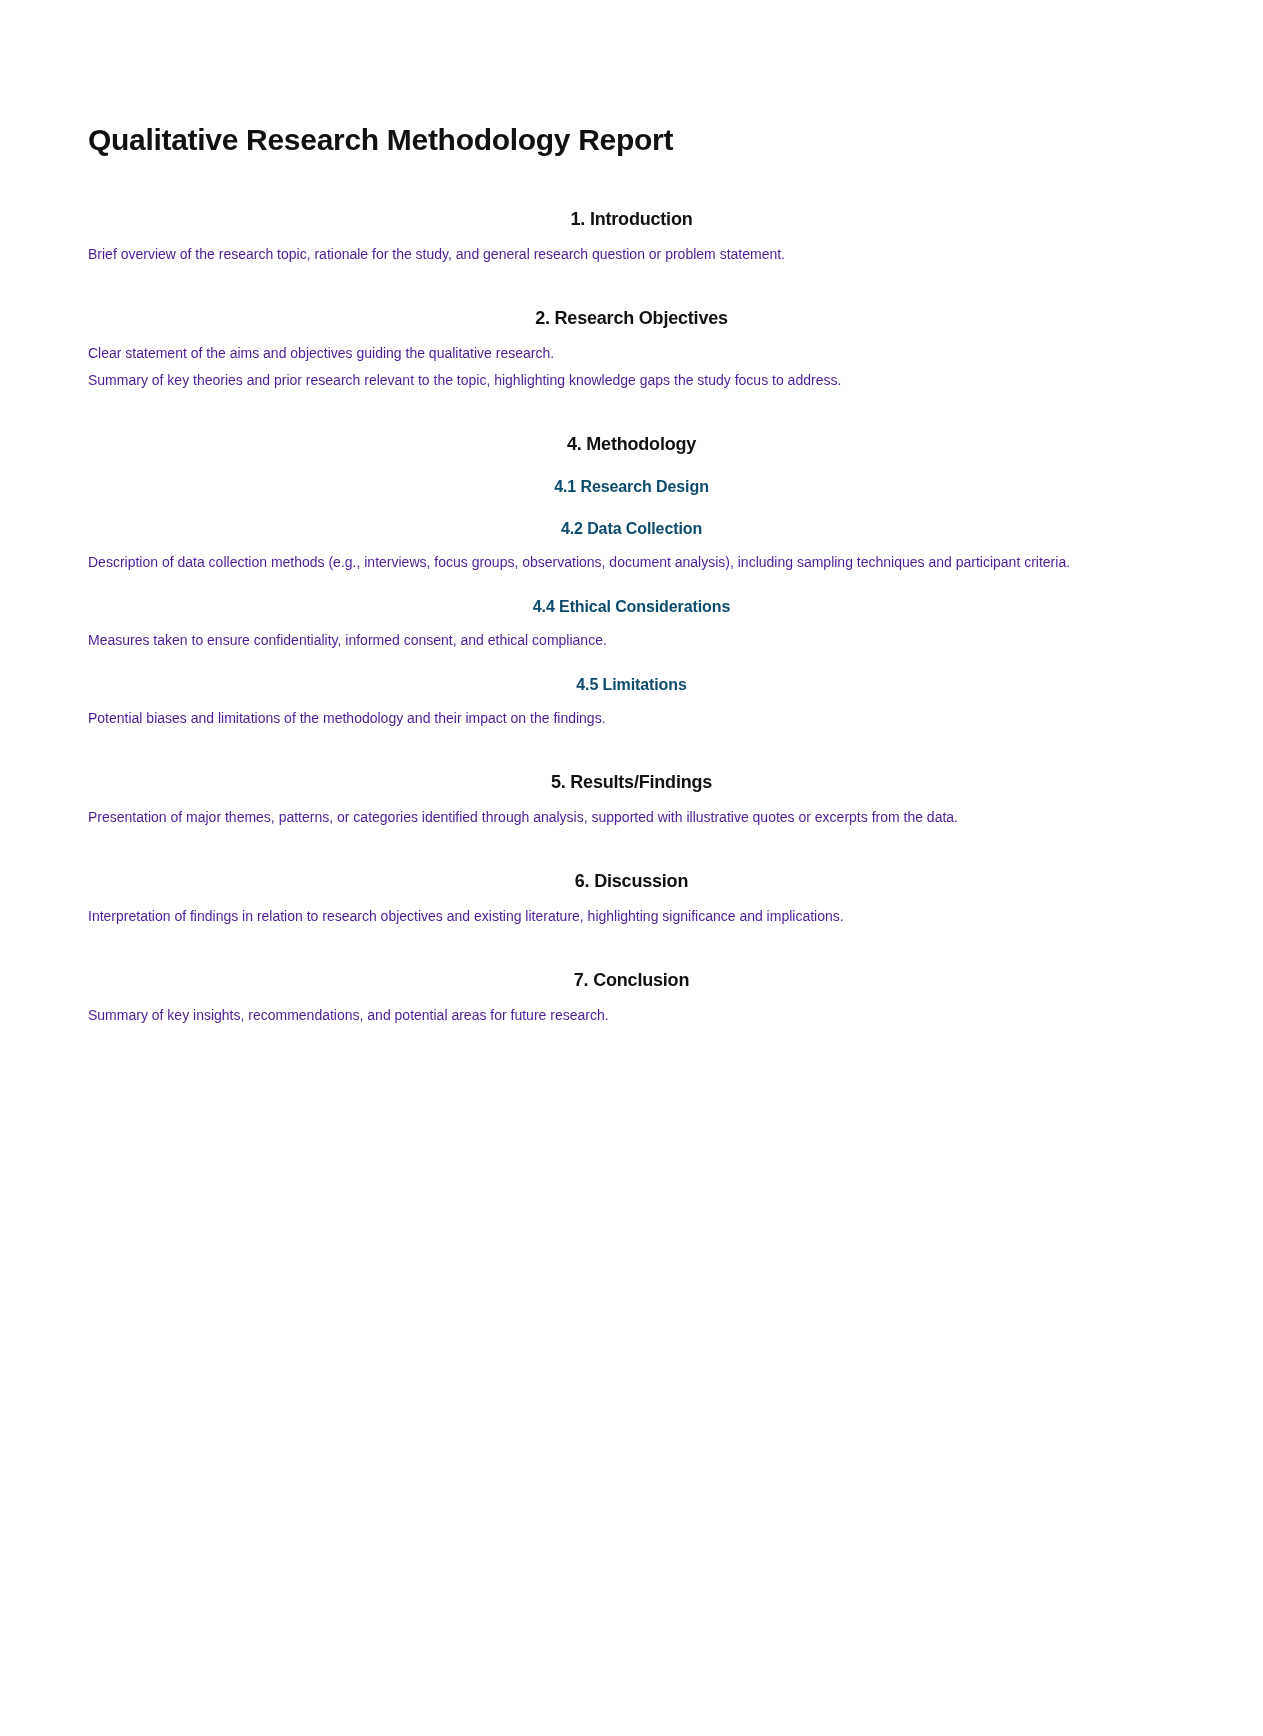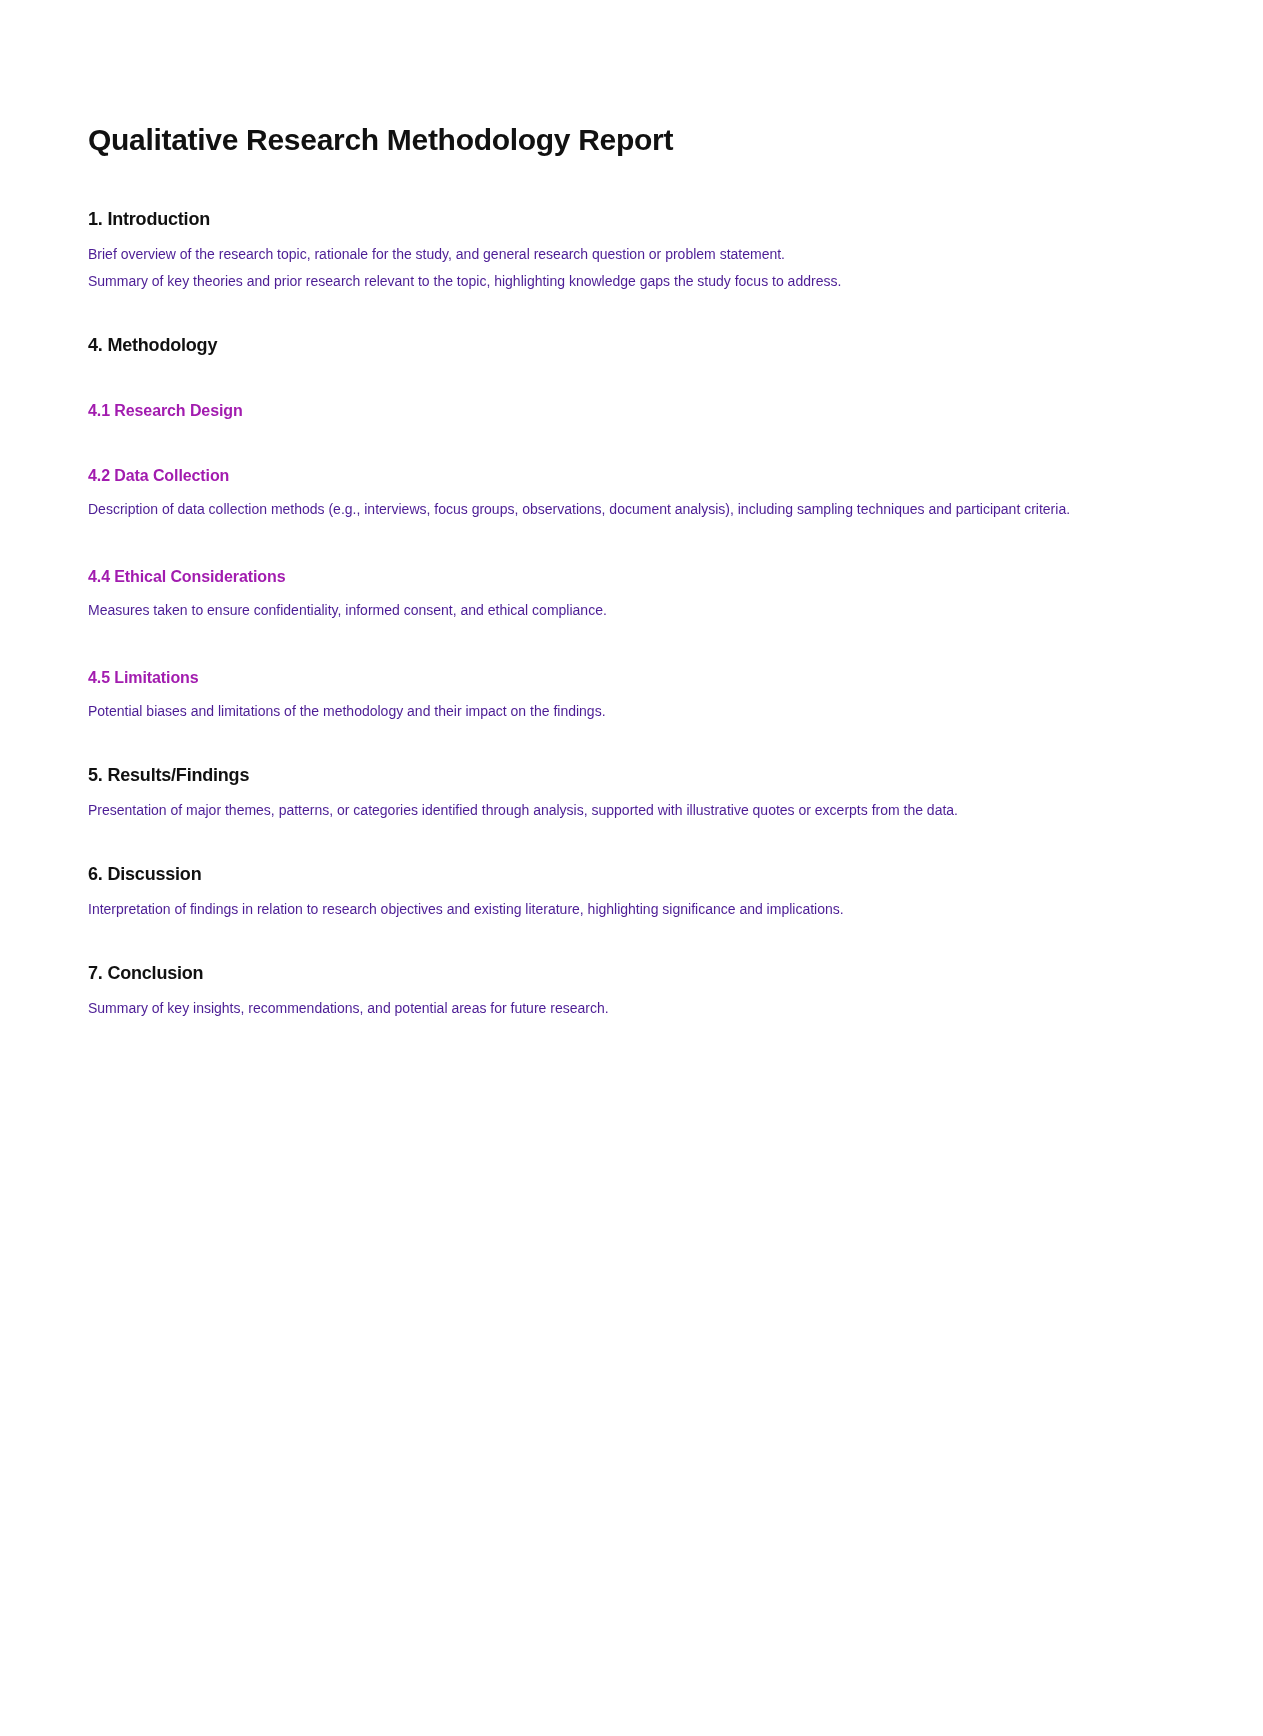--- a/index.html
+++ b/index.html
@@ -26,28 +26,30 @@
     letter-spacing: -0.3px;
     color: #111111;
   }
   h2.sec-h {
     margin: 38px 0 10px 0;
     font-size: 18px;
     line-height: 24px;
     font-weight: 700;
     letter-spacing: -0.2px;
     color: #111111;
+    text-align: center;
   }
   h3.sub-h {
-    margin: 43px 0 9px 0;
+    margin: 20px 0 9px 0;
     font-size: 16px;
     line-height: 22px;
     font-weight: 700;
     letter-spacing: -0.1px;
-    color: #a21caf;
+    color: #0c4a6e;
+    text-align: center;
   }
   p.body-p {
     margin: 0;
     font-size: 14px;
     line-height: 27px;
     max-width: 1040px;
     color: #4c1d95;
   }
   section { margin: 0; }
 </style>
@@ -56,20 +58,24 @@
 
 <div class="page">
 
   <h1 class="doc-title">Qualitative Research Methodology Report</h1>
 
   <section>
     <h2 class="sec-h">1. Introduction</h2>
     <p class="body-p">Brief overview of the research topic, rationale for the study, and general research question or problem statement.</p>
   </section>
 
+  <section>
+    <h2 class="sec-h">2. Research Objectives</h2>
+    <p class="body-p">Clear statement of the aims and objectives guiding the qualitative research.</p>
+  </section>
 
   <section>
     <p class="body-p">Summary of key theories and prior research relevant to the topic, highlighting knowledge gaps the study focus to address.</p>
   </section>
 
   <section>
     <h2 class="sec-h">4. Methodology</h2>
   </section>
 
   <section>

